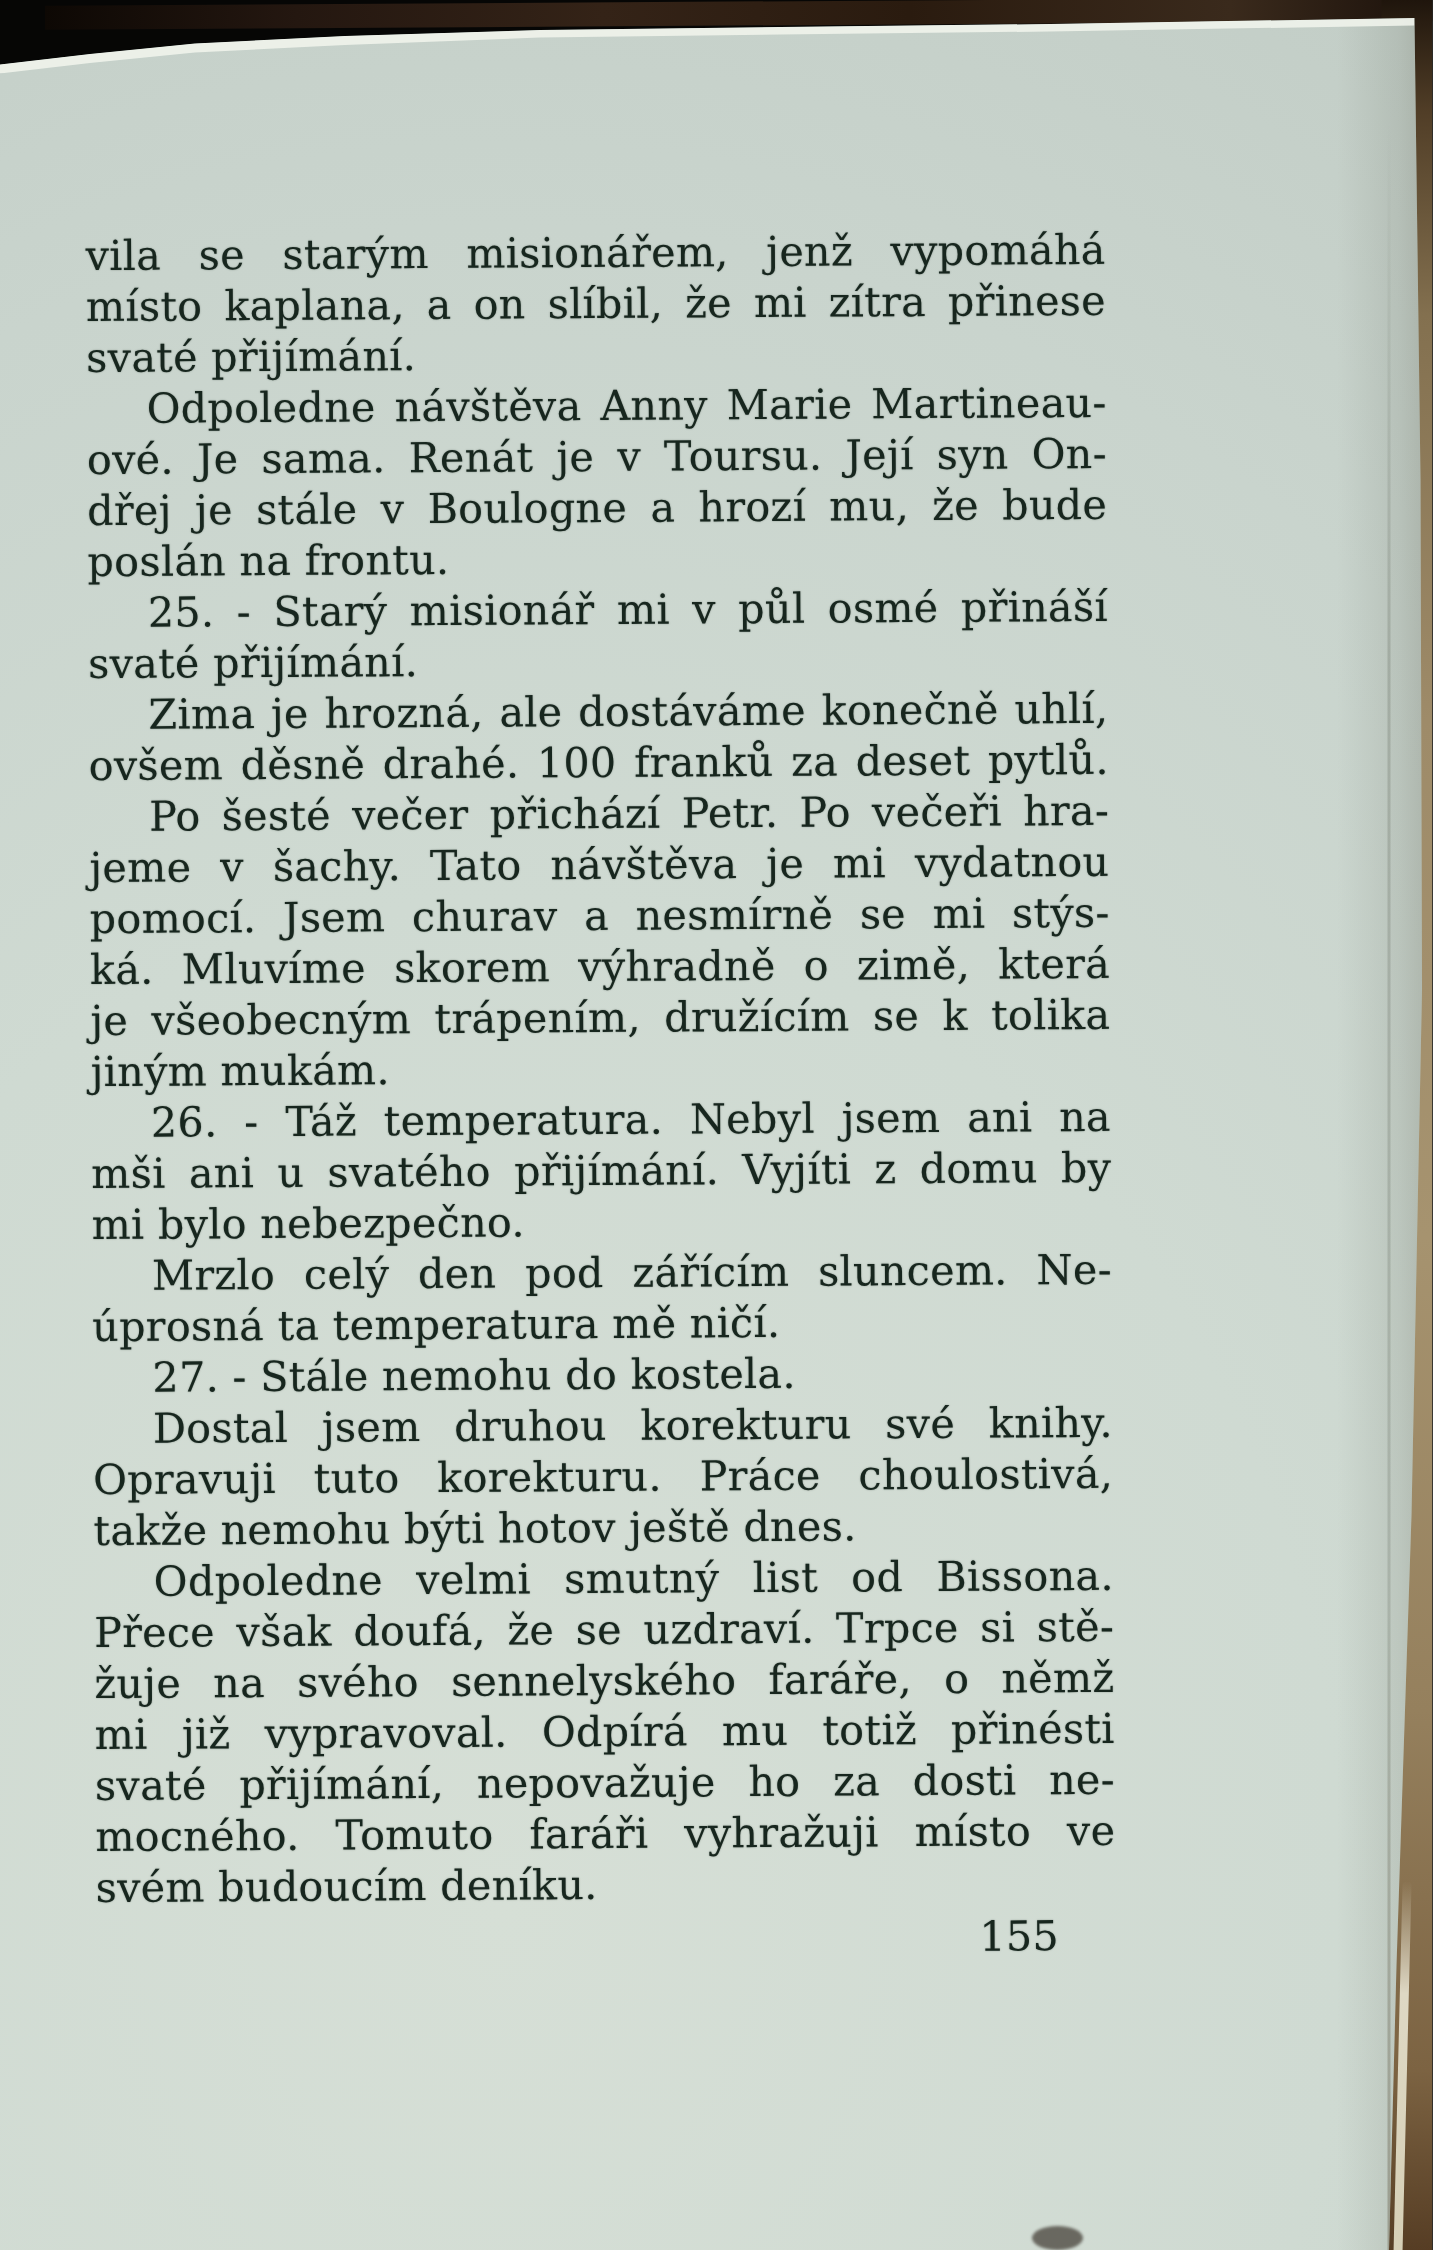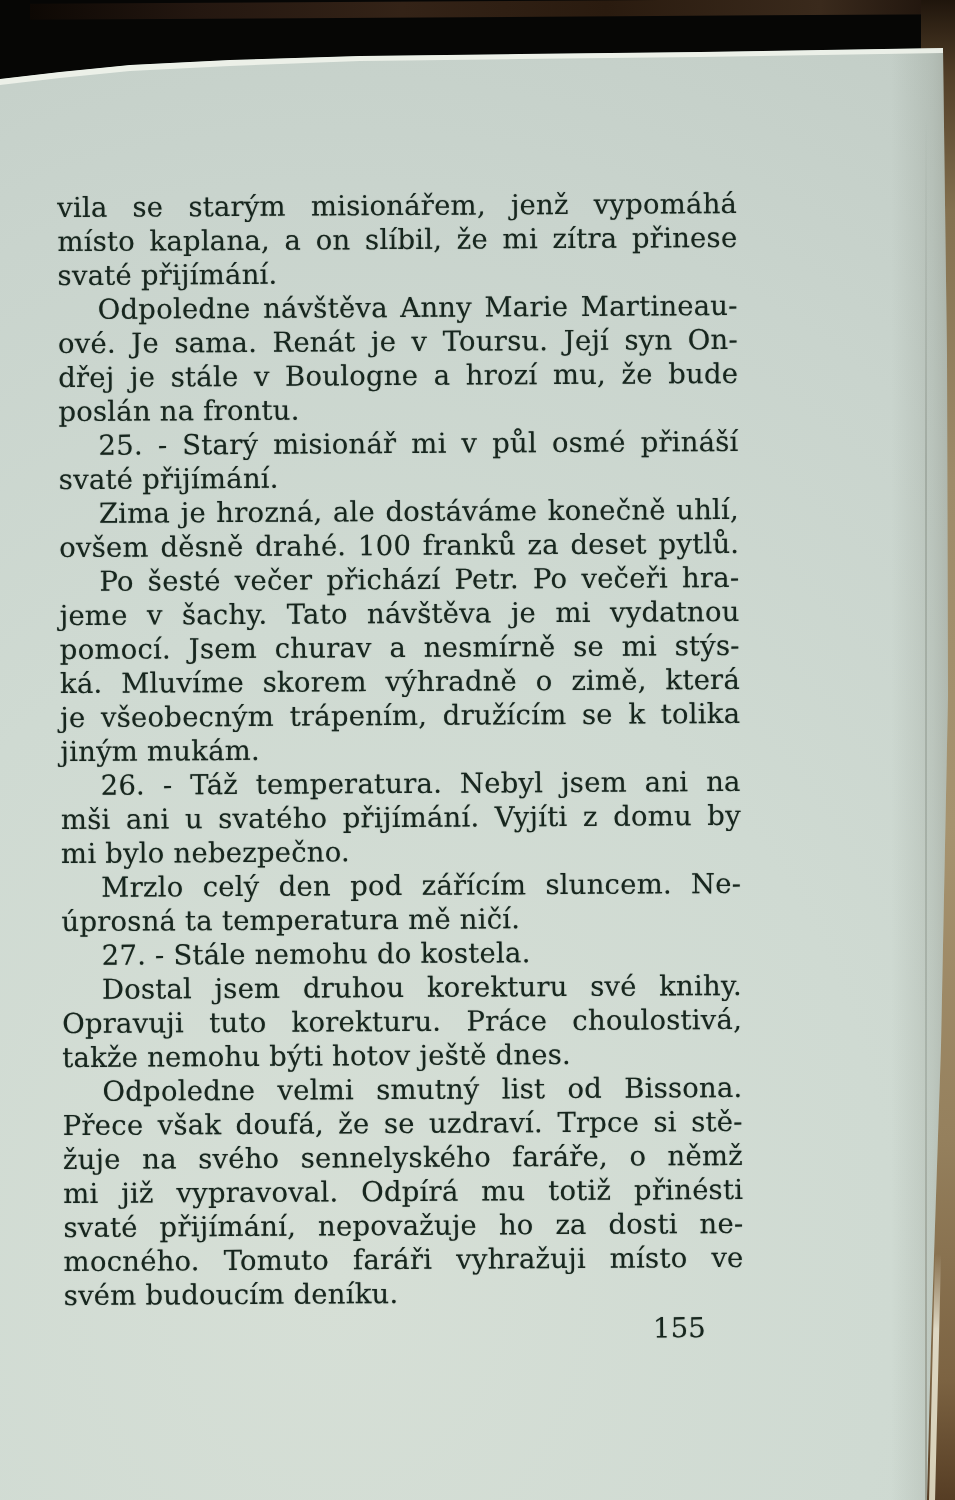--- a/index.html
+++ b/index.html
@@ -56,21 +56,20 @@
   .page {
     position: absolute;
     inset: 0;
     background: radial-gradient(130% 100% at 35% 85%,
       #d6dfd6 0%, #cfdad2 45%, #c9d4cd 75%, #c2cdc6 100%);
     clip-path: polygon(
       0 43px, 60px 36px, 130px 29px, 230px 24px, 360px 20px,
       520px 18px, 700px 16px, 943px 12px,
       947px 320px, 948px 660px, 941px 1010px, 931px 1310px, 926px 1500px,
       0 1500px);
-    margin-top: 36px;
   }
 
   
   .lit-edge {
     position: absolute;
     inset: 0;
     clip-path: polygon(
       0 43px, 60px 36px, 130px 29px, 230px 24px, 360px 20px,
       520px 18px, 700px 16px, 943px 12px,
       943px 17px, 700px 21px, 520px 23px, 360px 25px,

